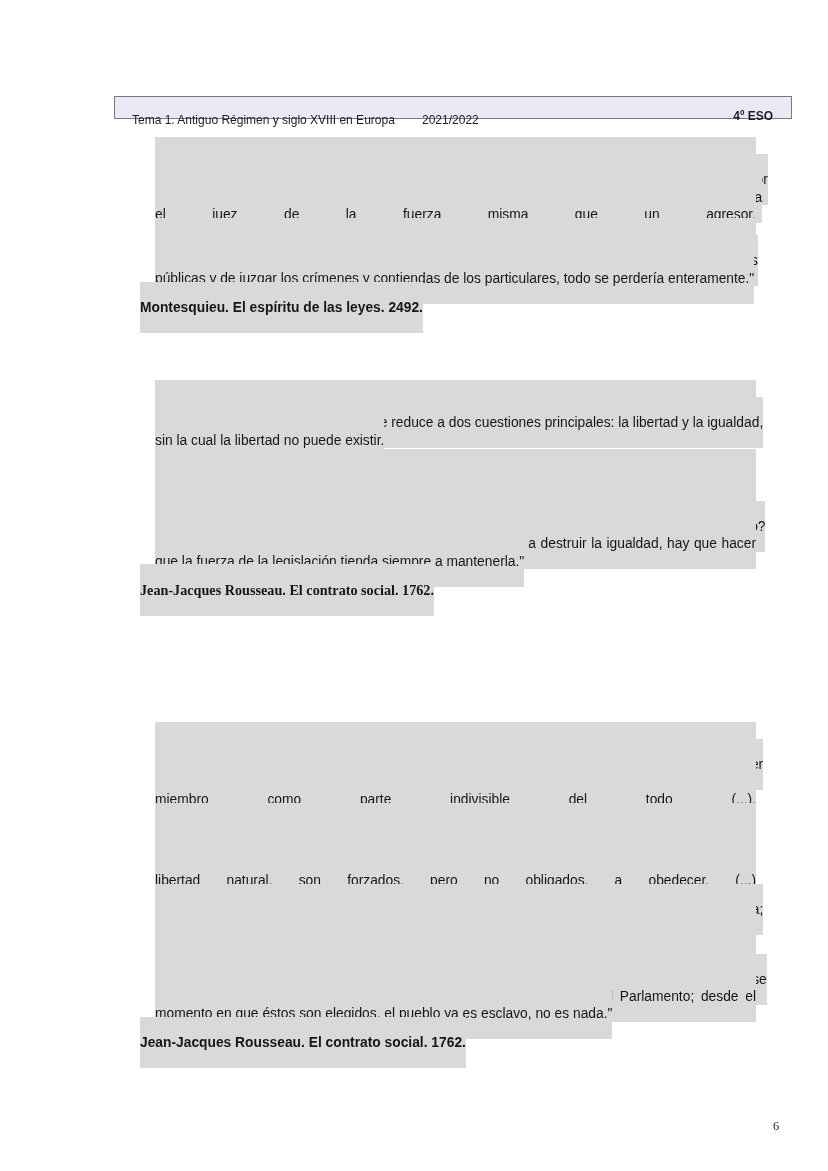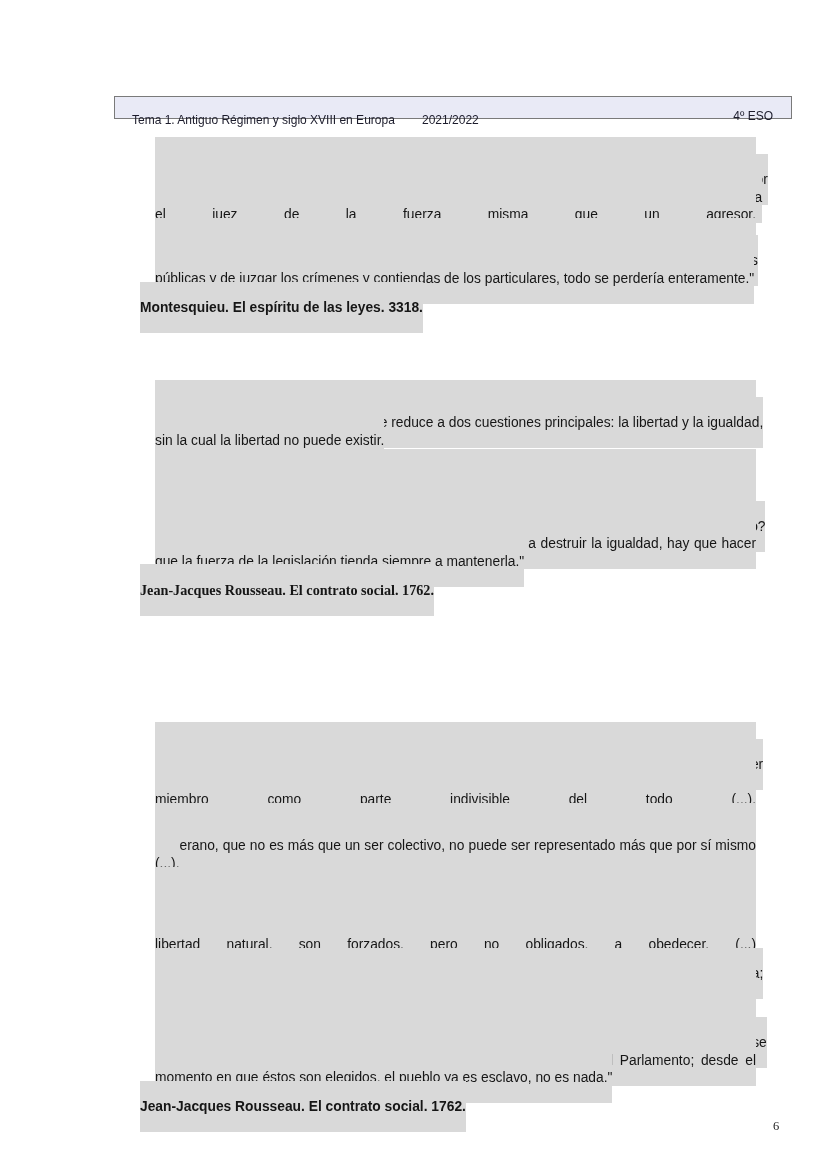--- a/index.html
+++ b/index.html
@@ -15,21 +15,21 @@
   
   .page-header {
     position: absolute; left: 78px; top: 60px;
     width: 678px; height: 23px;
     background: var(--header_fill, #e9eaf6);
     border: 1px solid var(--header_border, #7a7a7a);
     font-size: 12px; color: #1c1c2c;
   }
   .hdr-course { position: absolute; left: 5px;  top: 4px; white-space: nowrap; }
   .hdr-year   { position: absolute; left: 295px; top: 4px; white-space: nowrap; }
-  .hdr-grade  { position: absolute; right: 6px; top: 0; white-space: nowrap; }
+  .hdr-grade  { position: absolute; right: 6px; top: 0; white-space: nowrap; font-weight: bold; }
 
   
   .quote-block {
     position: absolute; left: 80px; width: 676px;
     font-size: 13.8px; line-height: 17.3px;
   }
   .qb1 { top: 106px; }
   .qb2 { top: 349px; }
   .qb3 { top: 691px; }
 
@@ -65,34 +65,33 @@
   <span class="hdr-course">Tema 1. Antiguo Régimen y siglo XVIII en Europa</span>
   <span class="hdr-year">2021/2022</span>
   <span class="hdr-grade">4º ESO</span>
 </header>
 
 <section class="quote-block qb1">
   <div class="qtext">
     <p class="seg stretch"><span class="hl">Así sucede también cuando el poder judicial no está separado del poder legislativo y del ejecutivo. Estando unido al primero, el imperio sobre la vida y la libertad de los ciudadanos sería arbitrario, por ser uno mismo el juez y el legislador y, estando unido al segundo, sería tiránico, por cuanto gozaría el juez de la fuerza misma que un agresor.</span></p>
     <p class="seg"><span class="hl">En el Estado en que un hombre solo, o una sola legislación de próceres, o de nobles, o del pueblo administrase los tres poderes, y tuviese la facultad de hacer las leyes, de ejecutar las resoluciones públicas y de juzgar los crímenes y contiendas de los particulares, todo se perdería enteramente."</span></p>
   </div>
-  <div class="attribution"><span class="hl">Montesquieu. El espíritu de las leyes. 3318.</span></div>
+  <div class="attribution"><span class="hl">Montesquieu. El espíritu de las leyes. 2492.</span></div>
 </section>
 
 <section class="quote-block qb2">
   <div class="qtext">
     <p class="seg gap"><span class="hl">"Si se busca en qué consiste el bien más preciado de todos, que ha de ser objeto de toda legislación, se encontrará que todo se reduce a dos cuestiones principales: la libertad y la igualdad, sin la cual la libertad no puede existir.</span></p>
     <p class="seg"><span class="hl">La verdadera igualdad no reside en el hecho de que la riqueza sea absolutamente la misma para todos, sino que ningún ciudadano sea tan rico como para poder comprar a otro y que no sea tan pobre como para verse forzado a venderse. Esta igualdad, se dice, no puede existir en la práctica. Pero si el abuso es inevitable, ¿quiere eso decir que hemos de renunciar forzosamente a regularlo? Como, precisamente, la fuerza de las cosas tiende siempre a destruir la igualdad, hay que hacer que la fuerza de la legislación tienda siempre a mantenerla."</span></p>
   </div>
   <div class="attribution serif"><span class="hl">Jean-Jacques Rousseau. El contrato social. 1762.</span></div>
 </section>
 
 <section class="quote-block qb3">
   <div class="qtext">
     <p class="seg stretch"><span class="hl">"Por tanto, si se aparta del pacto social lo que no pertenece a su esencia, encontraremos que se reduce a los términos siguientes: cada uno de nosotros pone en común su persona y todo su poder bajo la suprema dirección de la voluntad general; y nosotros recibimos corporativamente a cada miembro como parte indivisible del todo (...).</span></p>
-    <p class="seg stretch"><span class="hl">No siendo la soberanía más que el ejercicio de la voluntad general, jamás puede enajenarse, y el Soberano, que no es más que un ser colectivo, no puede ser representado más que por sí mismo (...).</span></p>
     <p class="seg stretch"><span class="hl">¿Qué es, pues, el gobierno? Un cuerpo intermediario establecido entre los súbditos y el Soberano para su mutua correspondencia (...) De suerte que en el instante en que el gobierno usurpa la soberanía, el pacto social queda roto, y todos los simples ciudadanos, vueltos de derecho a su libertad natural, son forzados, pero no obligados, a obedecer. (...)</span></p>
     <p class="seg"><span class="hl">La soberanía no puede estar representada, por la misma razón por la que no puede ser enajenada; consiste esencialmente en la voluntad general, y la voluntad no se representa; es la misma o es otra; no hay término medio. Los diputados del pueblo no son, pues, ni pueden ser sus representantes, no son más que sus mandatarios; no pueden concluir nada definitivamente. Toda ley no ratificada por el pueblo en persona es nula; no es una ley. El pueblo inglés cree ser libre, y se engaña mucho; no lo es sino durante la elección de los miembros del Parlamento; desde el momento en que éstos son elegidos, el pueblo ya es esclavo, no es nada."</span></p>
   </div>
   <div class="attribution"><span class="hl">Jean-Jacques Rousseau. El contrato social. 1762.</span></div>
 </section>
 
 <div class="page-number">6</div>
 
 </body></html>

